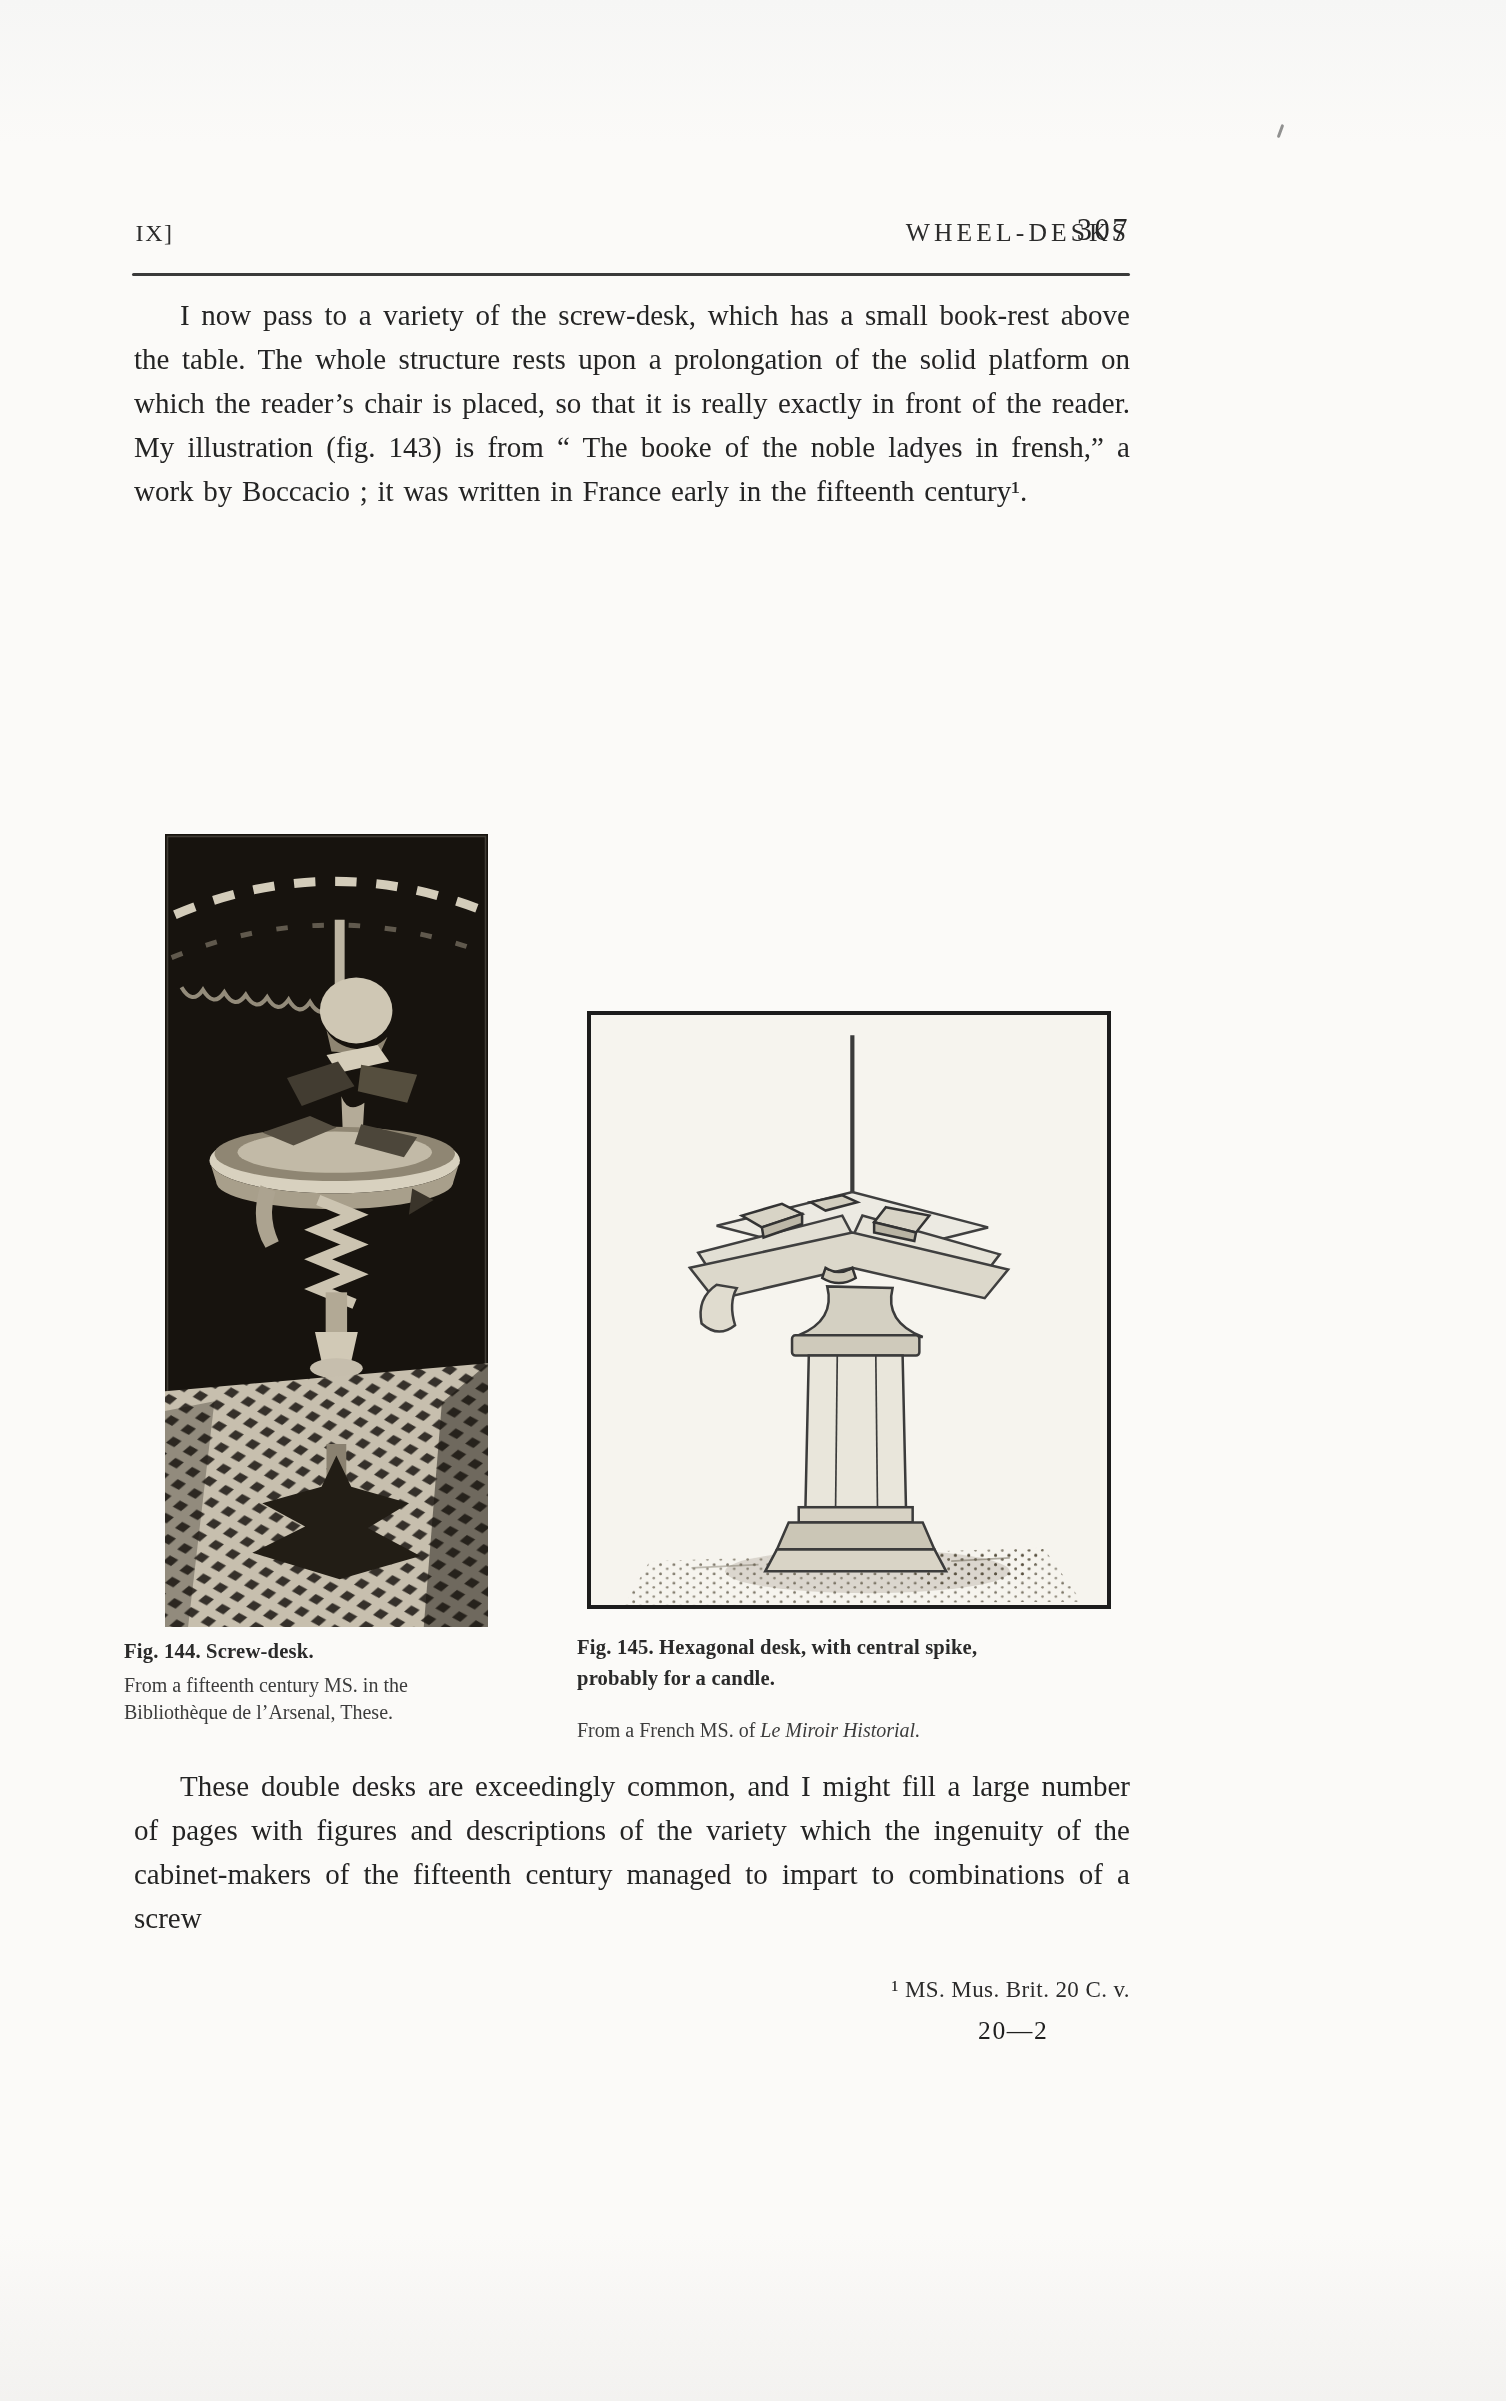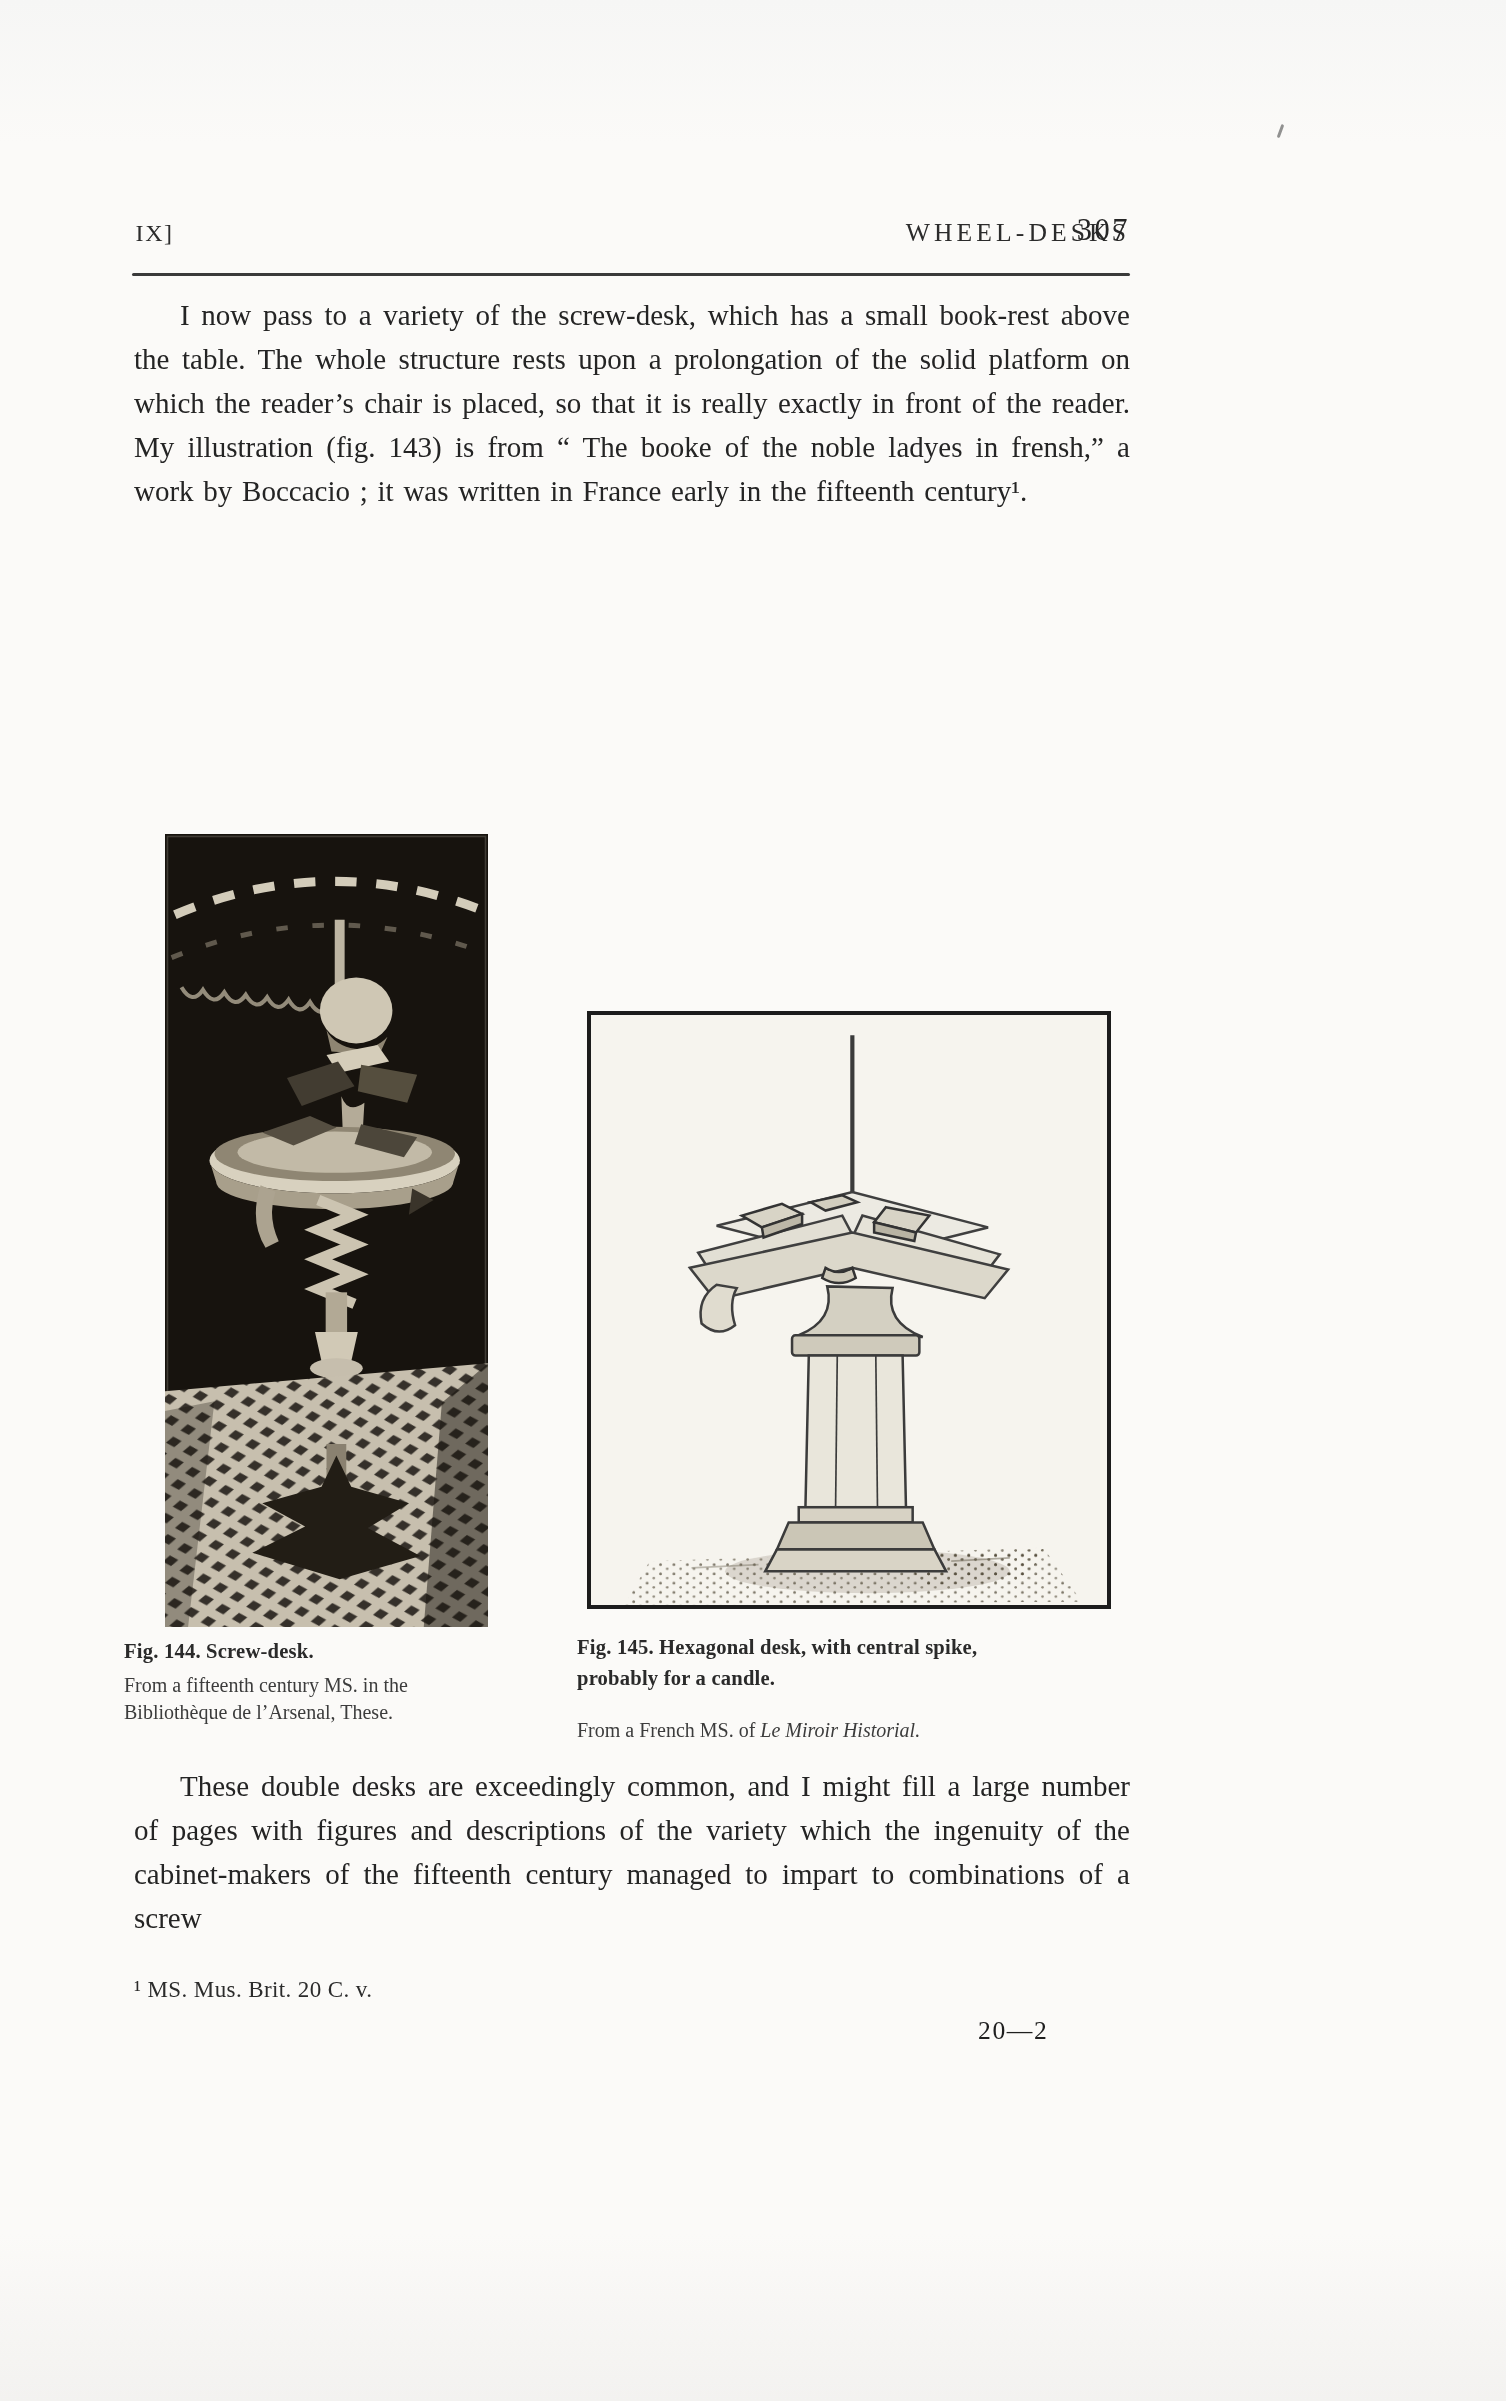--- a/index.html
+++ b/index.html
@@ -28,21 +28,21 @@
           border:4.1px solid #1c1c1c;background:#f6f4ee;box-sizing:content-box}
   .fig145 svg{display:block;width:100%;height:100%}
   .cap{position:absolute;text-align:left;color:#2e2e2e}
   .cap144{left:124px;top:1636px;width:445px}
   .cap145{left:577px;top:1632px;width:547px}
   .cap-title{font-weight:bold;font-size:20.6px;line-height:30.5px;letter-spacing:0.2px;color:#2a2a2a}
   .cap-src{font-size:20px;line-height:27px;color:#3c3c3c}
   .cap144 .cap-src{margin-top:5.8px}
   .cap145 .cap-src{margin-top:24px}
   .it{font-style:italic}
-  .footnote{position:absolute;left:134px;top:1977px;width:996px;text-align:left;
+  .footnote{position:absolute;left:134px;top:1977px;width:996px;text-align:right;
             font-size:23px;color:#2b2b2b;letter-spacing:0.4px}
   .signature{position:absolute;left:978px;top:2016px;font-size:25.6px;letter-spacing:1.6px;color:#1f1f1f}
 </style>
 </head>
 <body>
 
 <div class="page">
 
   <div class="artifact"></div>
 

